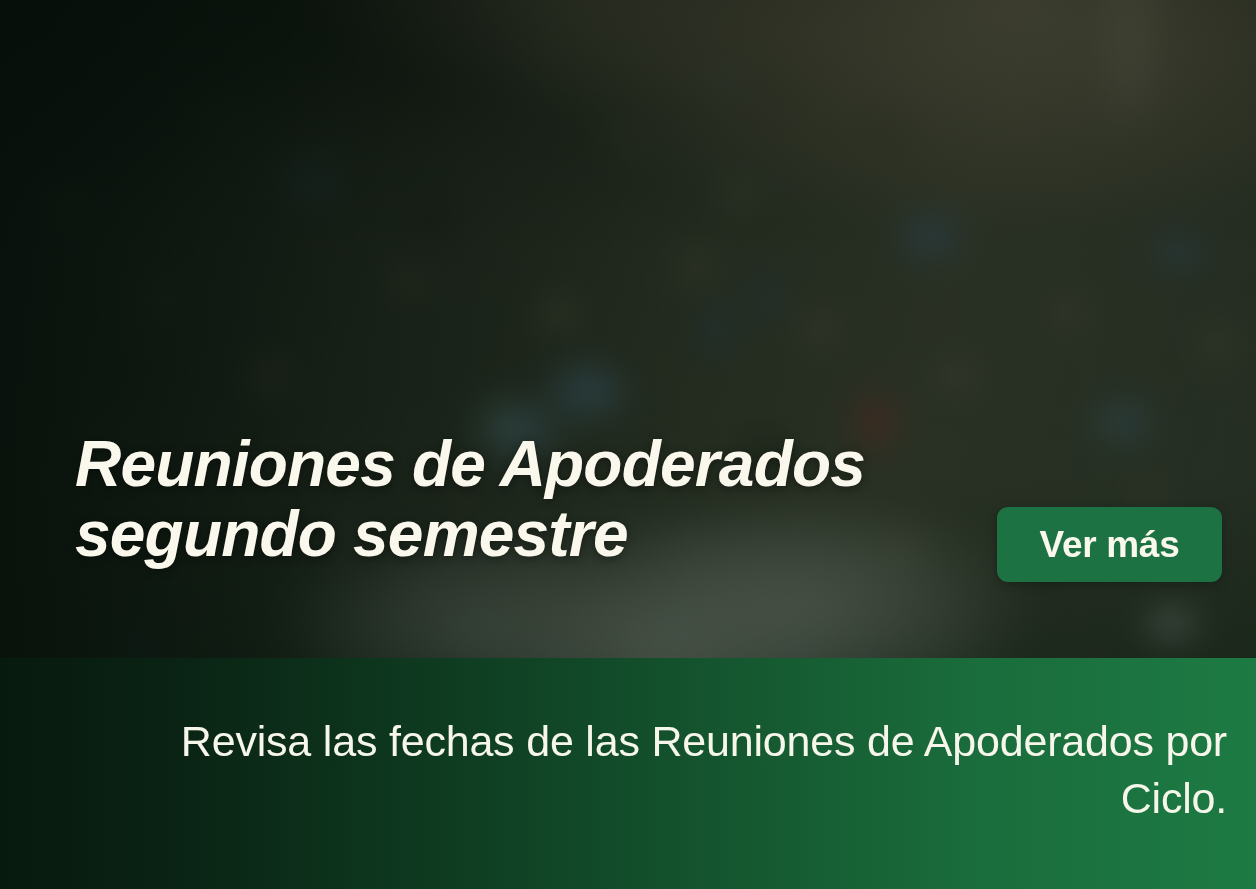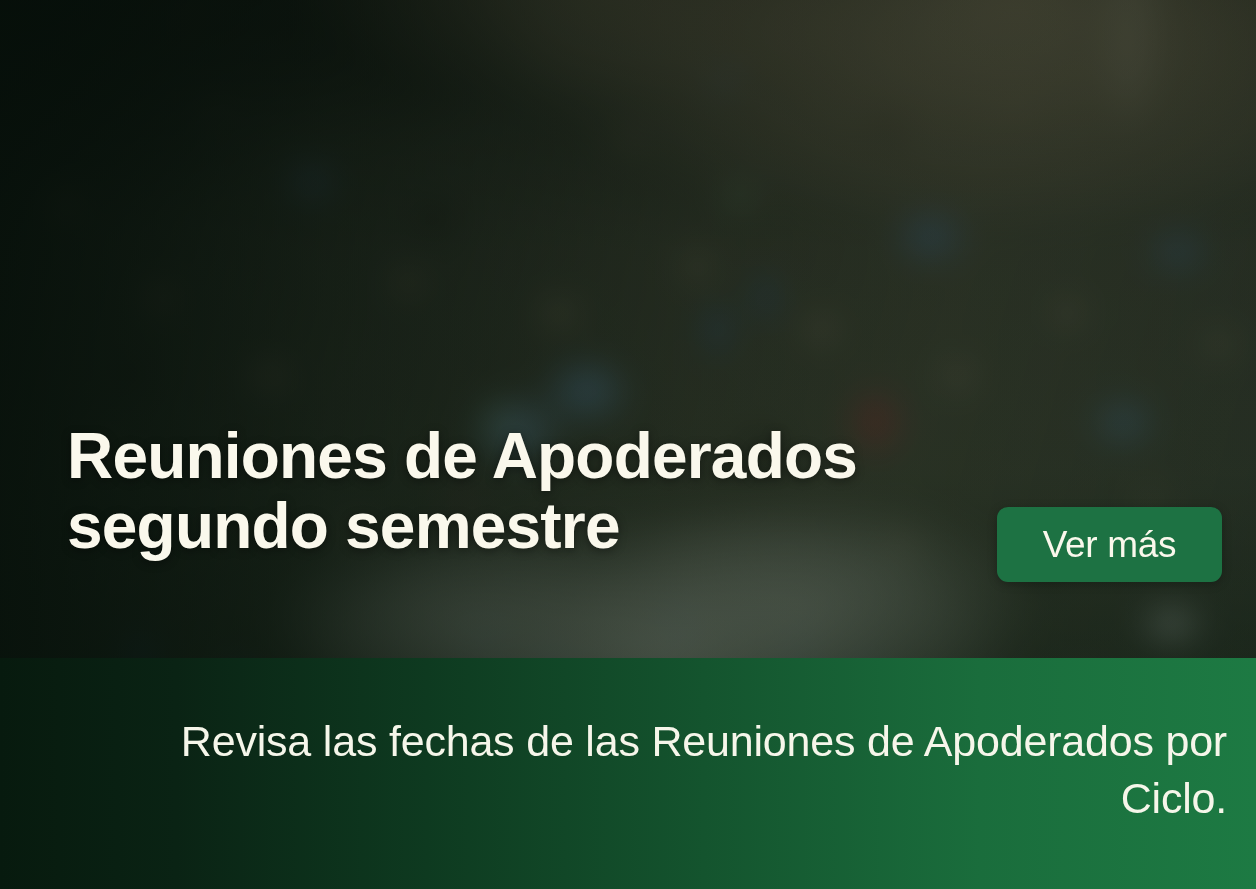--- a/index.html
+++ b/index.html
@@ -122,46 +122,47 @@
   .hero-content {
     position: absolute;
     inset: 0;
   }
 
   .hero-title {
     position: absolute;
     left: 67px;
     top: 421px;
     width: 900px;
-    margin: 0;
+    margin: 8px;
     font-size: 64px;
     line-height: 1.10;
     font-weight: 700;
     letter-spacing: -0.8px;
     color: #faf8ec;
     text-shadow: 0 2px 10px rgba(0,0,0,0.42);
     white-space: pre-line;
+    font-style: italic;
   }
 
   .cta-button {
     position: absolute;
     left: 997px;
     top: 507px;
     width: 225px;
     height: 75px;
     display: flex;
     align-items: center;
     justify-content: center;
     border: 0;
     border-radius: 11px;
     background: #1d7243;
     color: #faf8ec;
     font-family: inherit;
     font-size: 37px;
-    font-weight: 400;
+    font-weight: 700;
     letter-spacing: -0.3px;
     cursor: pointer;
     padding: 0;
     box-shadow: 0 2px 10px rgba(0,0,0,0.25);
   }
 
   
   .band {
     position: absolute;
     left: 0;

